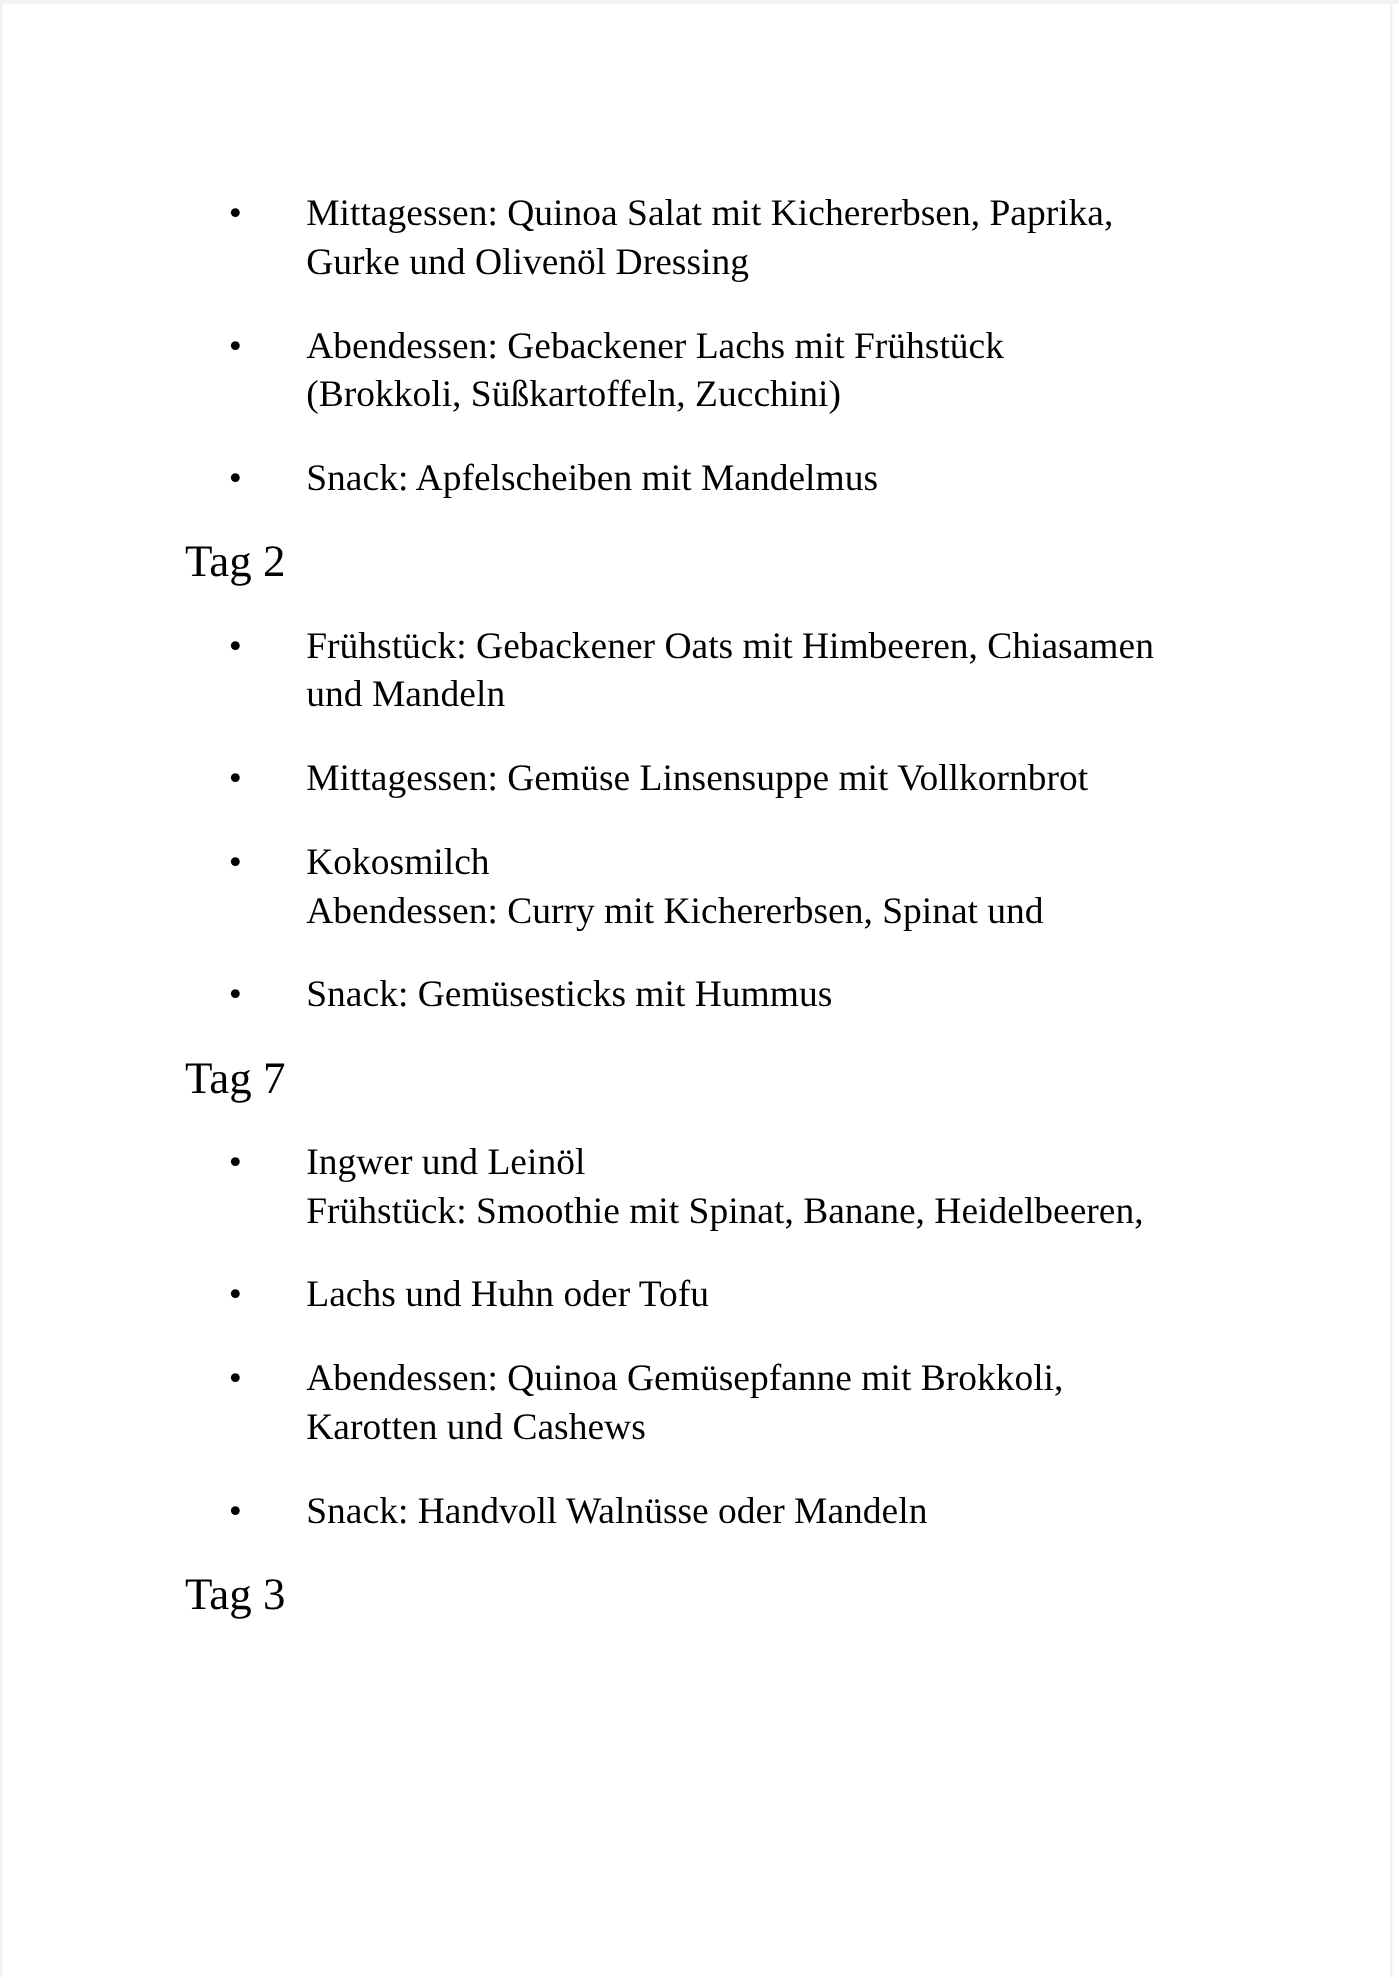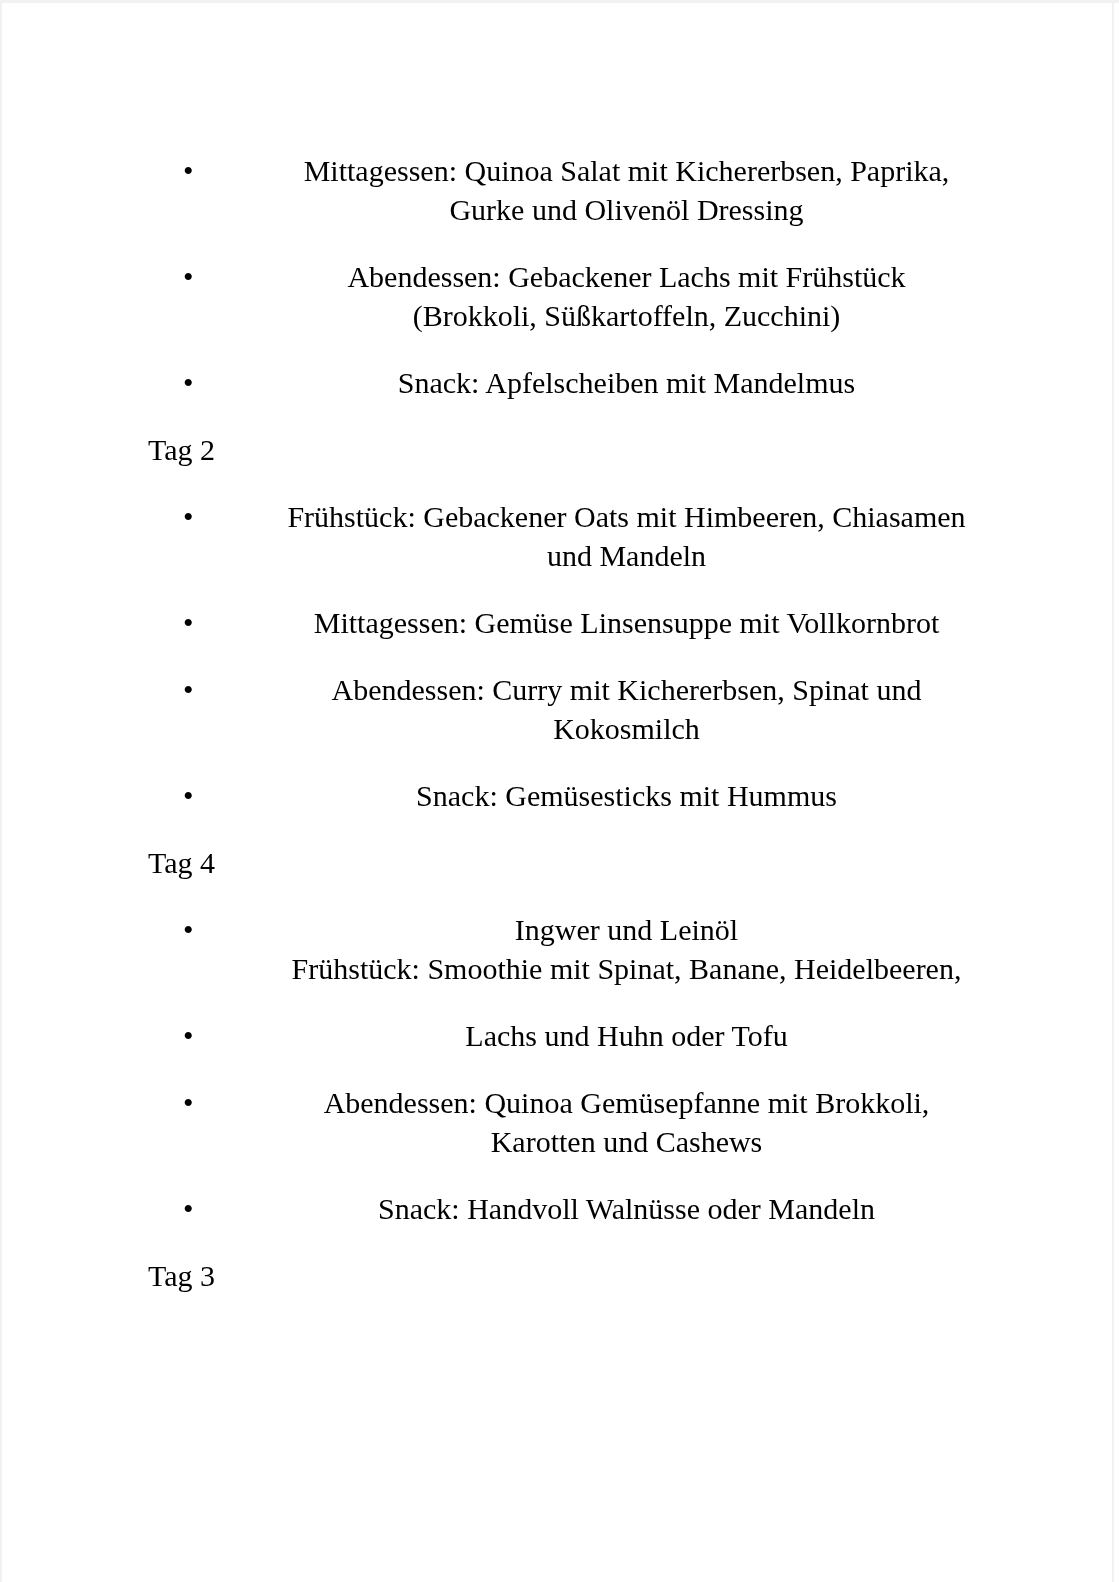--- a/index.html
+++ b/index.html
@@ -25,35 +25,35 @@
     width: 1110px; height: 1579px;
     background: var(--page);
   }
   .content {
     position: absolute; top: 148px; left: 146px;
     width: 860px;
     font-size: 30px;
     line-height: 39px;
   }
   .day-heading {
-    font-size: 30px;
+    font-size: 36px;
     font-weight: normal;
     margin: 0 0 28px 0;
     white-space: nowrap;
   }
   ul.meal-list { list-style: none; margin: 0; padding: 0; }
   li.meal-item { display: flex; align-items: flex-start; margin: 0 0 28px 0; }
   .bullet {
     flex: 0 0 62px;
     width: 62px;
     margin-left: 35px;
     text-align: left;
   }
   .item-lines { flex: 1 1 auto; }
-  .line { display: block; white-space: nowrap; text-align: center; }
+  .line { display: block; white-space: nowrap; }
 </style>
 </head>
 <body>
 
 <div class="viewer">
   <div class="top-strip"></div>
   <div class="page">
     <div class="content">
 
       <ul class="meal-list">
@@ -90,33 +90,33 @@
         </li>
         <li class="meal-item">
           <span class="bullet">•</span>
           <span class="item-lines">
             <span class="line">Mittagessen: Gemüse Linsensuppe mit Vollkornbrot</span>
           </span>
         </li>
         <li class="meal-item">
           <span class="bullet">•</span>
           <span class="item-lines">
+            <span class="line">Kokosmilch</span>
             <span class="line">Abendessen: Curry mit Kichererbsen, Spinat und</span>
-            <span class="line">Kokosmilch</span>
           </span>
         </li>
         <li class="meal-item">
           <span class="bullet">•</span>
           <span class="item-lines">
             <span class="line">Snack: Gemüsesticks mit Hummus</span>
           </span>
         </li>
       </ul>
 
-      <h2 class="day-heading">Tag 4</h2>
+      <h2 class="day-heading">Tag 7</h2>
       <ul class="meal-list">
         <li class="meal-item">
           <span class="bullet">•</span>
           <span class="item-lines">
             <span class="line">Ingwer und Leinöl</span>
             <span class="line">Frühstück: Smoothie mit Spinat, Banane, Heidelbeeren,</span>
           </span>
         </li>
         <li class="meal-item">
           <span class="bullet">•</span>

